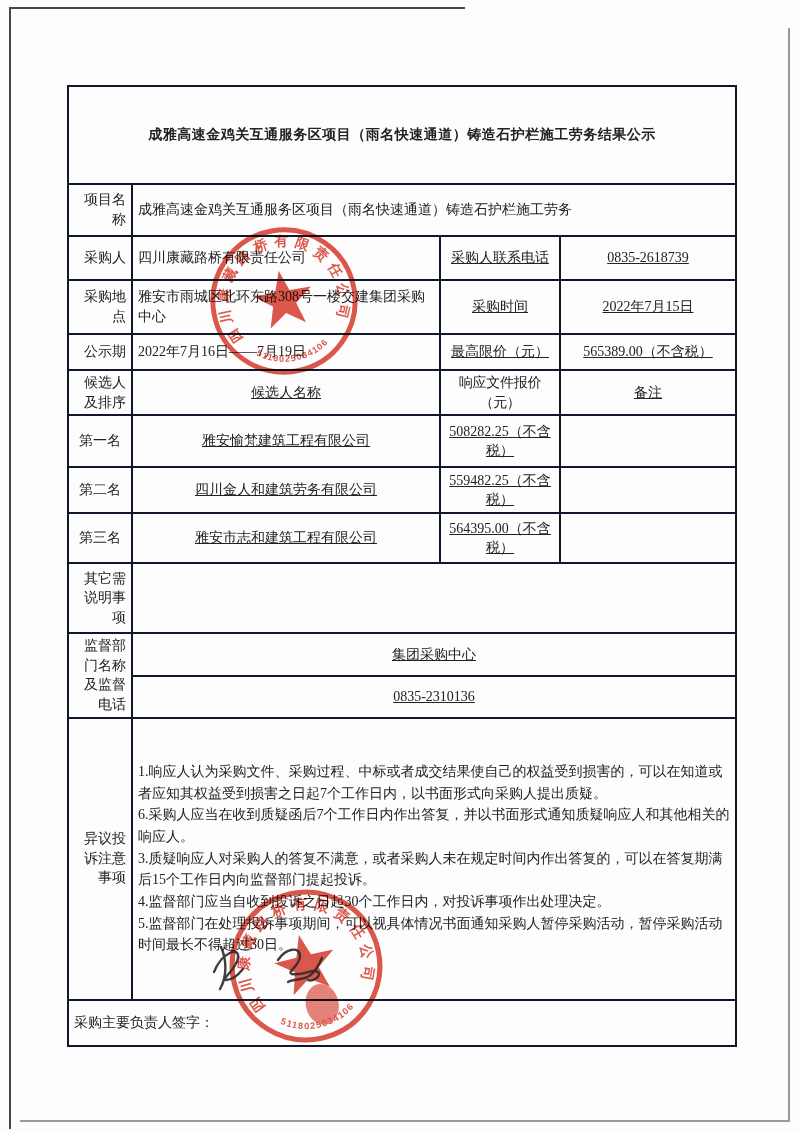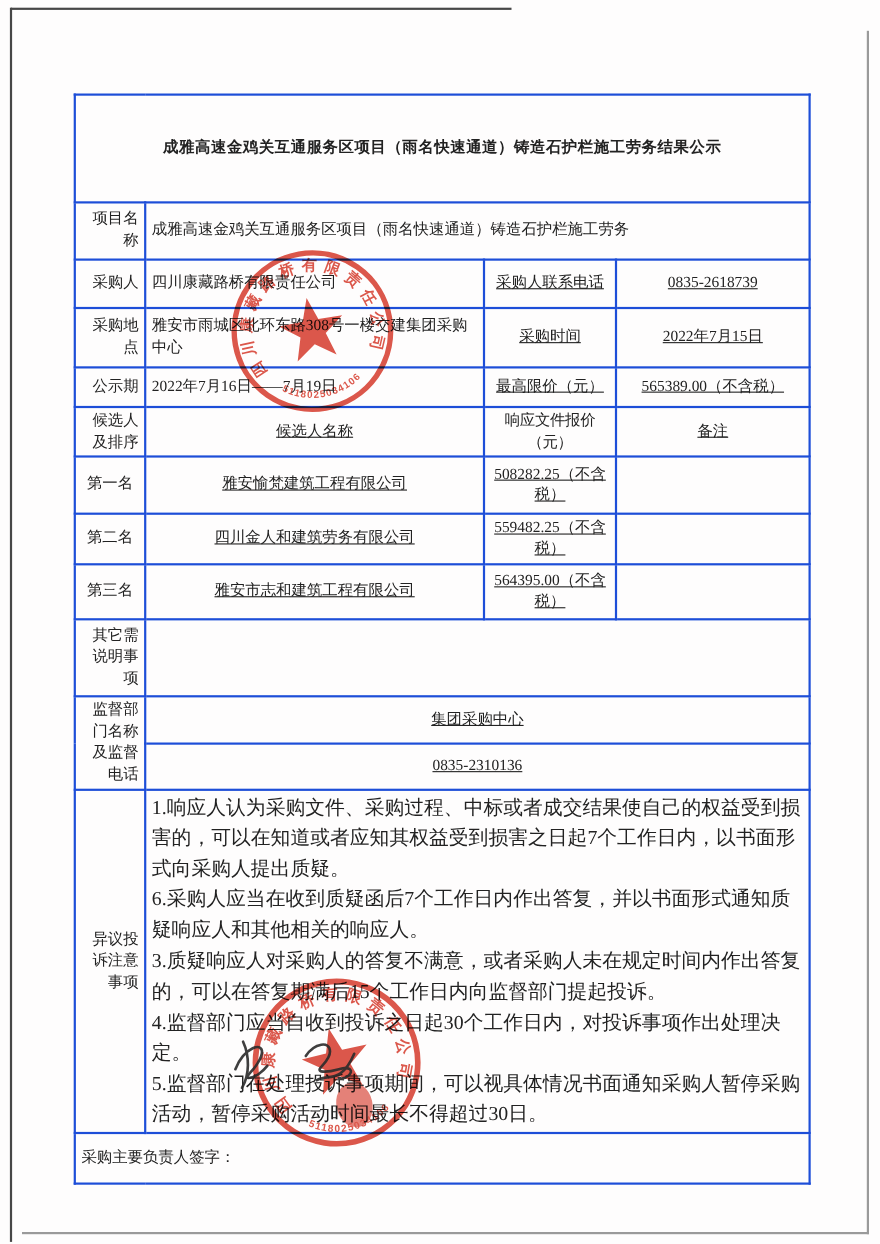--- a/index.html
+++ b/index.html
@@ -5,30 +5,30 @@
   html,body{margin:0;padding:0;background:#ffffff;}
   body{font-family:"Liberation Serif","DejaVu Serif",serif;color:#1d1d1d;}
   #page{position:relative;width:800px;height:1131px;background:#fefdfd;overflow:hidden;}
 
   
   .edge{position:absolute;background:#474747;}
   .edge.light{background:#9a9a9a;}
 
   
   table.doc{position:absolute;left:67px;top:85px;width:668px;border-collapse:collapse;table-layout:fixed;background:transparent;}
-  table.doc td{border:2px solid #1d4ed8;font-size:14px;line-height:1.4;vertical-align:middle;padding:2px 5px;color:#222;word-break:break-all;}
+  table.doc td{border:2px solid #0f172a;font-size:14px;line-height:1.4;vertical-align:middle;padding:2px 5px;color:#222;word-break:break-all;}
   td.title-cell{height:92px;text-align:center;font-weight:bold;font-size:22px;line-height:1.65;letter-spacing:.5px;padding:6px 32px;color:#161616;}
   td.lbl{text-align:right;padding-left:5px;padding-right:3px;}
   td.rank{text-align:center;border-radius:22px;}
   td.ctr{text-align:center;text-decoration:underline;}
   td.lft{text-align:left;padding-left:7px;}
   td.bid-head{font-size:13px;letter-spacing:-.3px;text-align:center;padding:2px 1px;border-radius:17px;}
   td.obj{vertical-align:middle;padding:8px 8px;}
-  td.obj .oi{font-size:18px;line-height:1.55;}
-  td.sig-cell{height:40px;font-size:15px;padding-left:6px;font-family:Liberation Mono, monospace;}
+  td.obj .oi{font-size:14px;line-height:1.55;}
+  td.sig-cell{height:40px;font-size:15px;padding-left:6px;}
 
   
   .stamp{position:absolute;opacity:.85;mix-blend-mode:multiply;}
   .stamp text{fill:currentColor;font-family:"Liberation Sans","DejaVu Sans",sans-serif;}
   .stamp .company-arc{font-size:14px;letter-spacing:6px;font-weight:bold;}
   .stamp .code-arc{font-size:9px;letter-spacing:1.2px;font-weight:bold;}
 
   .signature{position:absolute;left:192px;top:930px;}
 </style>
 </head>

